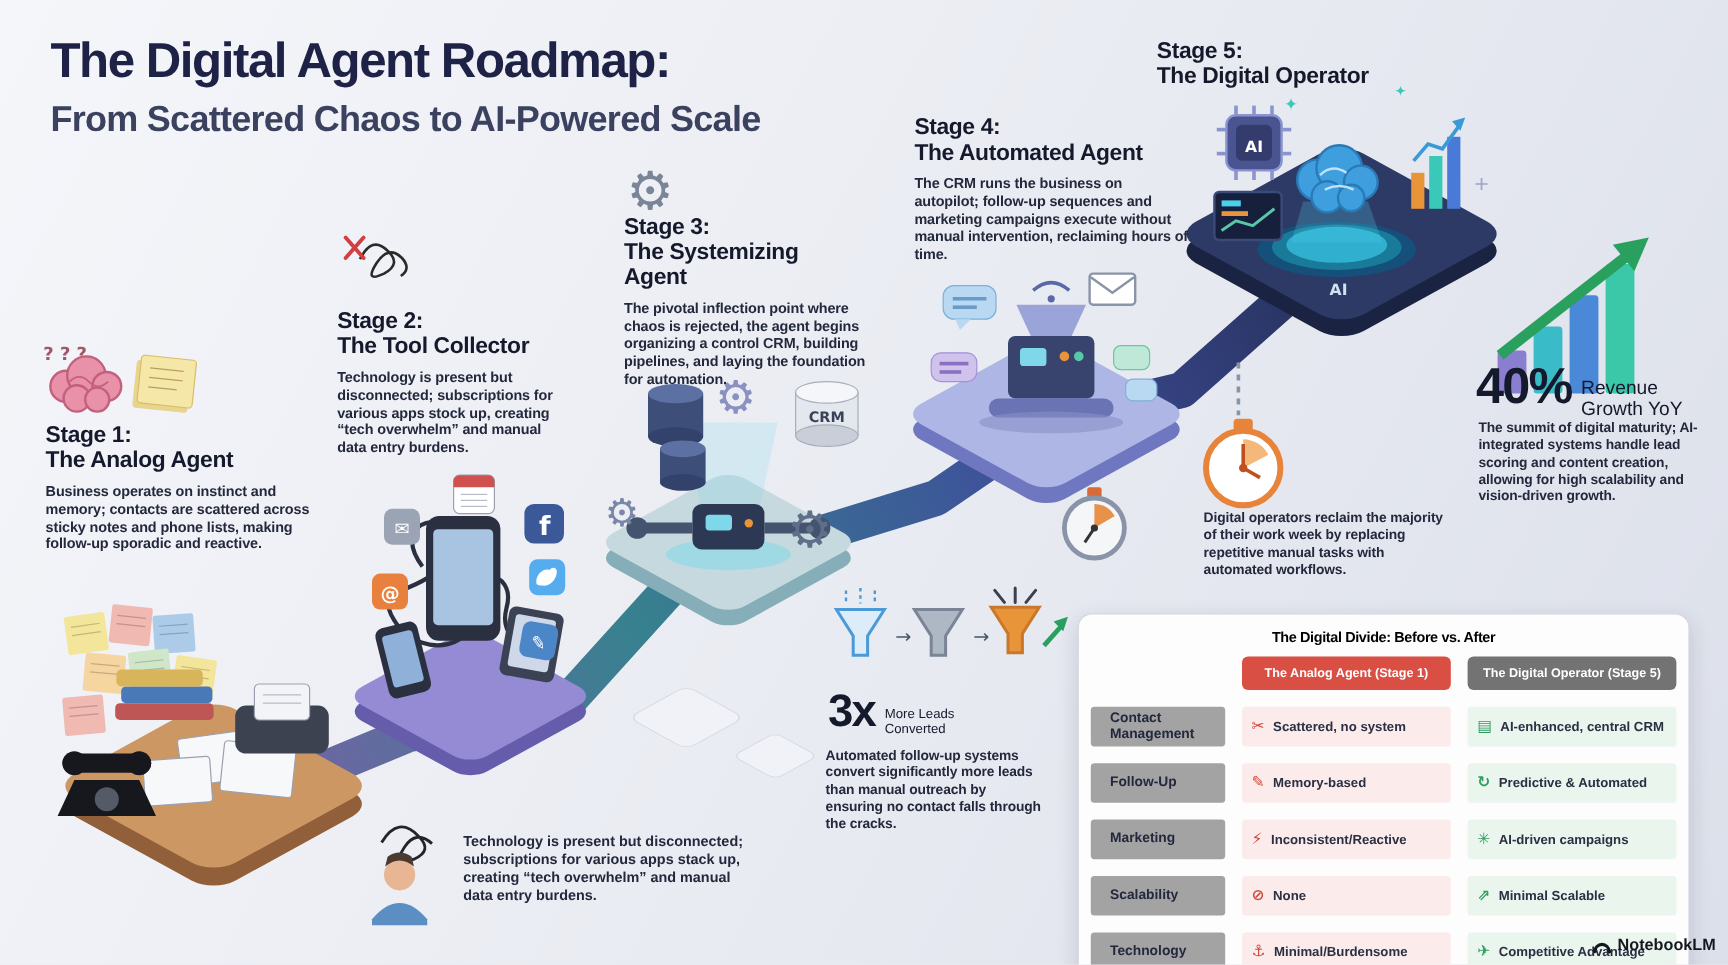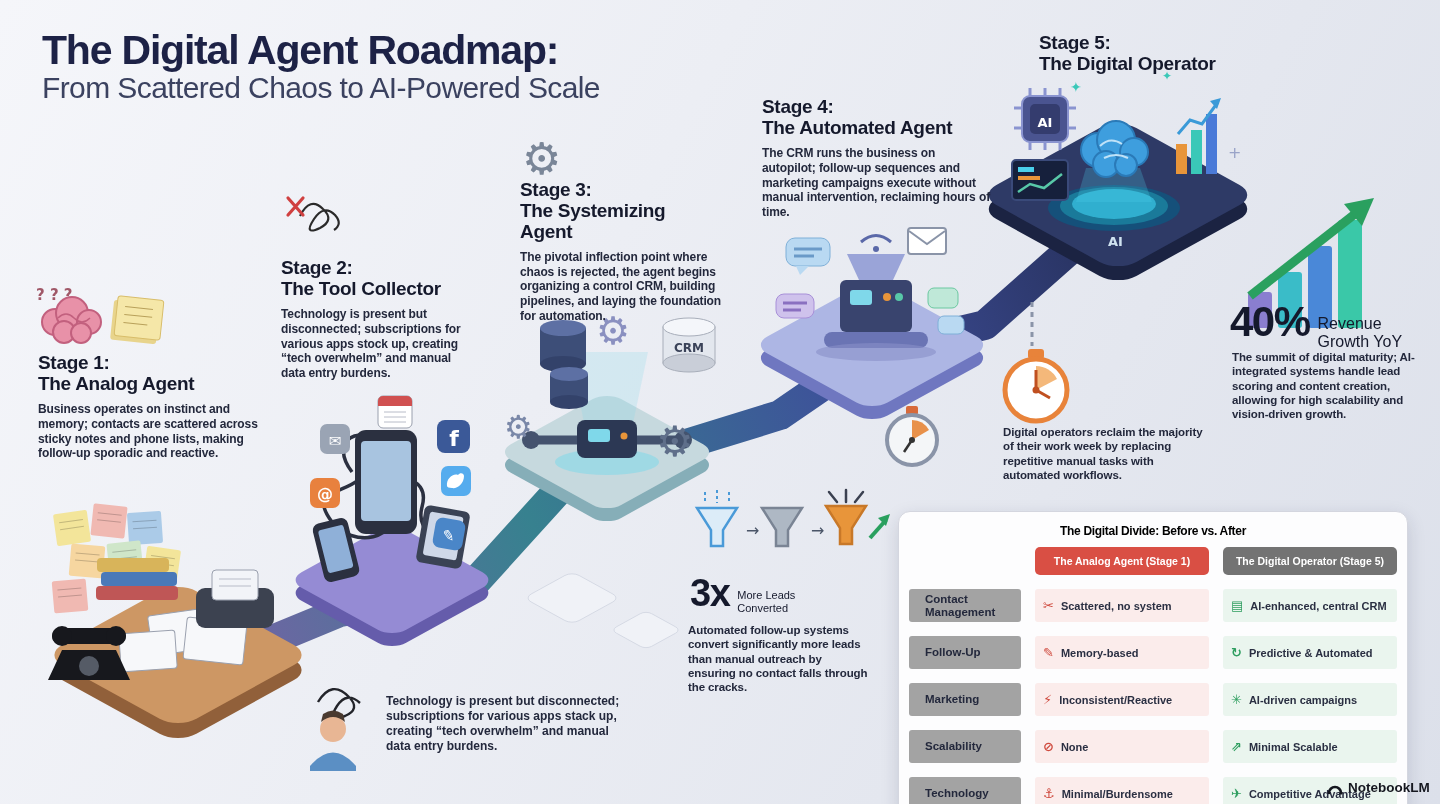--- a/index.html
+++ b/index.html
@@ -5,21 +5,21 @@
   *{margin:0;padding:0;box-sizing:border-box}
   html,body{width:1440px;height:804px}
   body{font-family:"Liberation Sans",sans-serif;background:#e9ebf2}
   .canvas{position:relative;width:1440px;height:804px;overflow:hidden;
     background:linear-gradient(118deg,#f5f6fa 0%,#eceef4 40%,#dce0ea 100%)}
   .scene{position:absolute;left:0;top:0;width:1440px;height:804px}
   svg text{font-family:"DejaVu Sans","Liberation Sans",sans-serif}
 
   .title-block{position:absolute;left:42px;top:30px;width:700px}
   .title-block h1{font-size:41px;font-weight:800;color:#1d2246;letter-spacing:-1.2px;line-height:1.0}
-  .title-block h2{font-size:30px;font-weight:400;color:#3b4260;letter-spacing:-0.6px;margin-top:0}
+  .title-block h2{font-size:30px;font-weight:700;color:#3b4260;letter-spacing:-0.6px;margin-top:12px}
 
   .stage-text{position:absolute;color:#1d2138}
   .stage-label,.stage-name{font-size:19px;font-weight:800;line-height:1.1;color:#15192c;letter-spacing:-0.3px}
   .stage-desc{margin-top:7px;font-size:12px;font-weight:700;line-height:1.24;color:#23283c;letter-spacing:-0.1px}
 
   .stat{position:absolute;white-space:nowrap}
   .stat-value{font-size:42px;font-weight:800;color:#15192c;letter-spacing:-1.5px;display:inline-block;vertical-align:top}
   .stat-label{display:inline-block;vertical-align:top;margin-left:8px;margin-top:17px;
     font-size:16px;font-weight:400;color:#15192c;line-height:1.15;white-space:normal}
   .stat-desc{position:absolute;font-size:11.5px;font-weight:700;line-height:1.24;color:#23283c;letter-spacing:-0.1px}
@@ -440,21 +440,21 @@
     <div class="stage-name">The Systemizing Agent</div>
     <p class="stage-desc">The pivotal inflection point where chaos is rejected, the agent begins organizing a control CRM, building pipelines, and laying the foundation for automation.</p>
   </div>
 
   <div class="stage-text" style="left:762px;top:97px;width:230px">
     <div class="stage-label">Stage 4:</div>
     <div class="stage-name">The Automated Agent</div>
     <p class="stage-desc">The CRM runs the business on autopilot; follow-up sequences and marketing campaigns execute without manual intervention, reclaiming hours of time.</p>
   </div>
 
-  <div class="stage-text" style="left:1039px;top:33px;width:232px">
+  <div class="stage-text" style="left:964px;top:33px;width:232px">
     <div class="stage-label">Stage 5:</div>
     <div class="stage-name">The Digital Operator</div>
   </div>
 
   <div class="stat small" style="left:690px;top:572px">
     <span class="stat-value">3x</span><span class="stat-label"><span>More Leads</span><br><span>Converted</span></span>
   </div>
   <p class="stat-desc" style="left:688px;top:623px;width:182px">Automated follow-up systems convert significantly more leads than manual outreach by ensuring no contact falls through the cracks.</p>
 
   <p class="stat-desc" style="left:1003px;top:425px;width:206px">Digital operators reclaim the majority of their work week by replacing repetitive manual tasks with automated workflows.</p>

